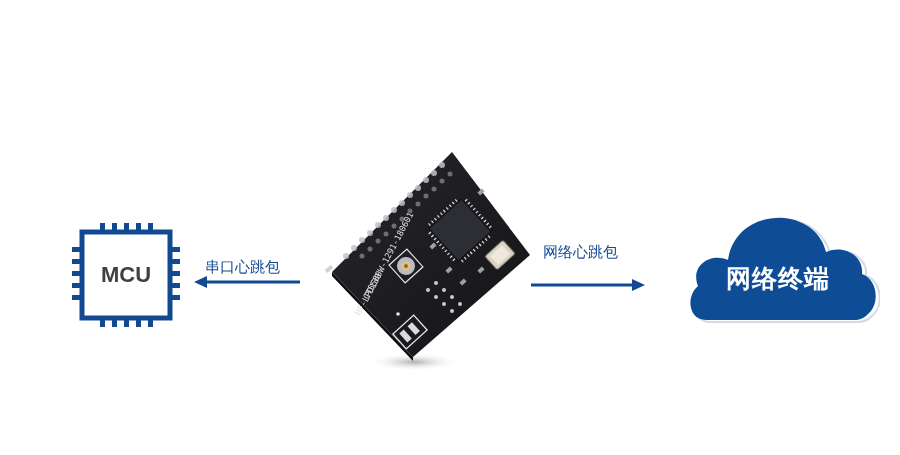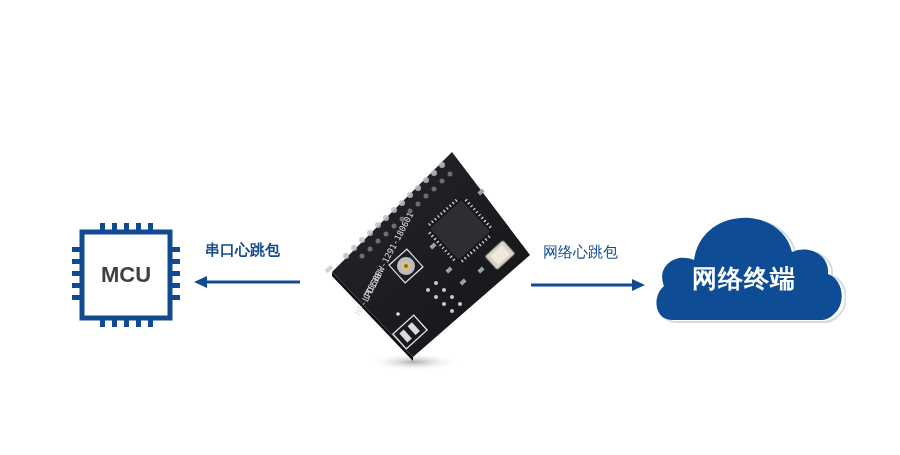--- a/index.html
+++ b/index.html
@@ -13,23 +13,23 @@
     .mcu-label {
       position: absolute; left: 0; top: 0; width: 120px; height: 120px;
       display: flex; align-items: center; justify-content: center;
       color: #404040; font-weight: bold; font-size: 22px; letter-spacing: 0px;
       font-family: "Liberation Sans", sans-serif;
     }
     .link-label {
       color: #124a92; font-size: 15px; white-space: nowrap;
       font-family: "DejaVu Sans", sans-serif;
     }
-    .serial-label { left: 205px; top: 241px; font-weight: bold; }
+    .serial-label { left: 205px; top: 258px; }
     .net-label { left: 543px; top: 243px; }
-    .cloud-wrap { left: 650px; top: 204px; width: 196px; height: 122px; }
+    .cloud-wrap { left: 684px; top: 204px; width: 196px; height: 122px; }
     .cloud-label {
       position: absolute; left: 0; top: 58px; width: 188px; text-align: center;
       color: #ffffff; font-weight: bold; font-size: 25px; letter-spacing: 1px;
       font-family: "DejaVu Sans", sans-serif;
     }
     .module-wrap { left: 310px; top: 140px; width: 240px; height: 250px; }
   </style>
 </head>
 <body>
 

